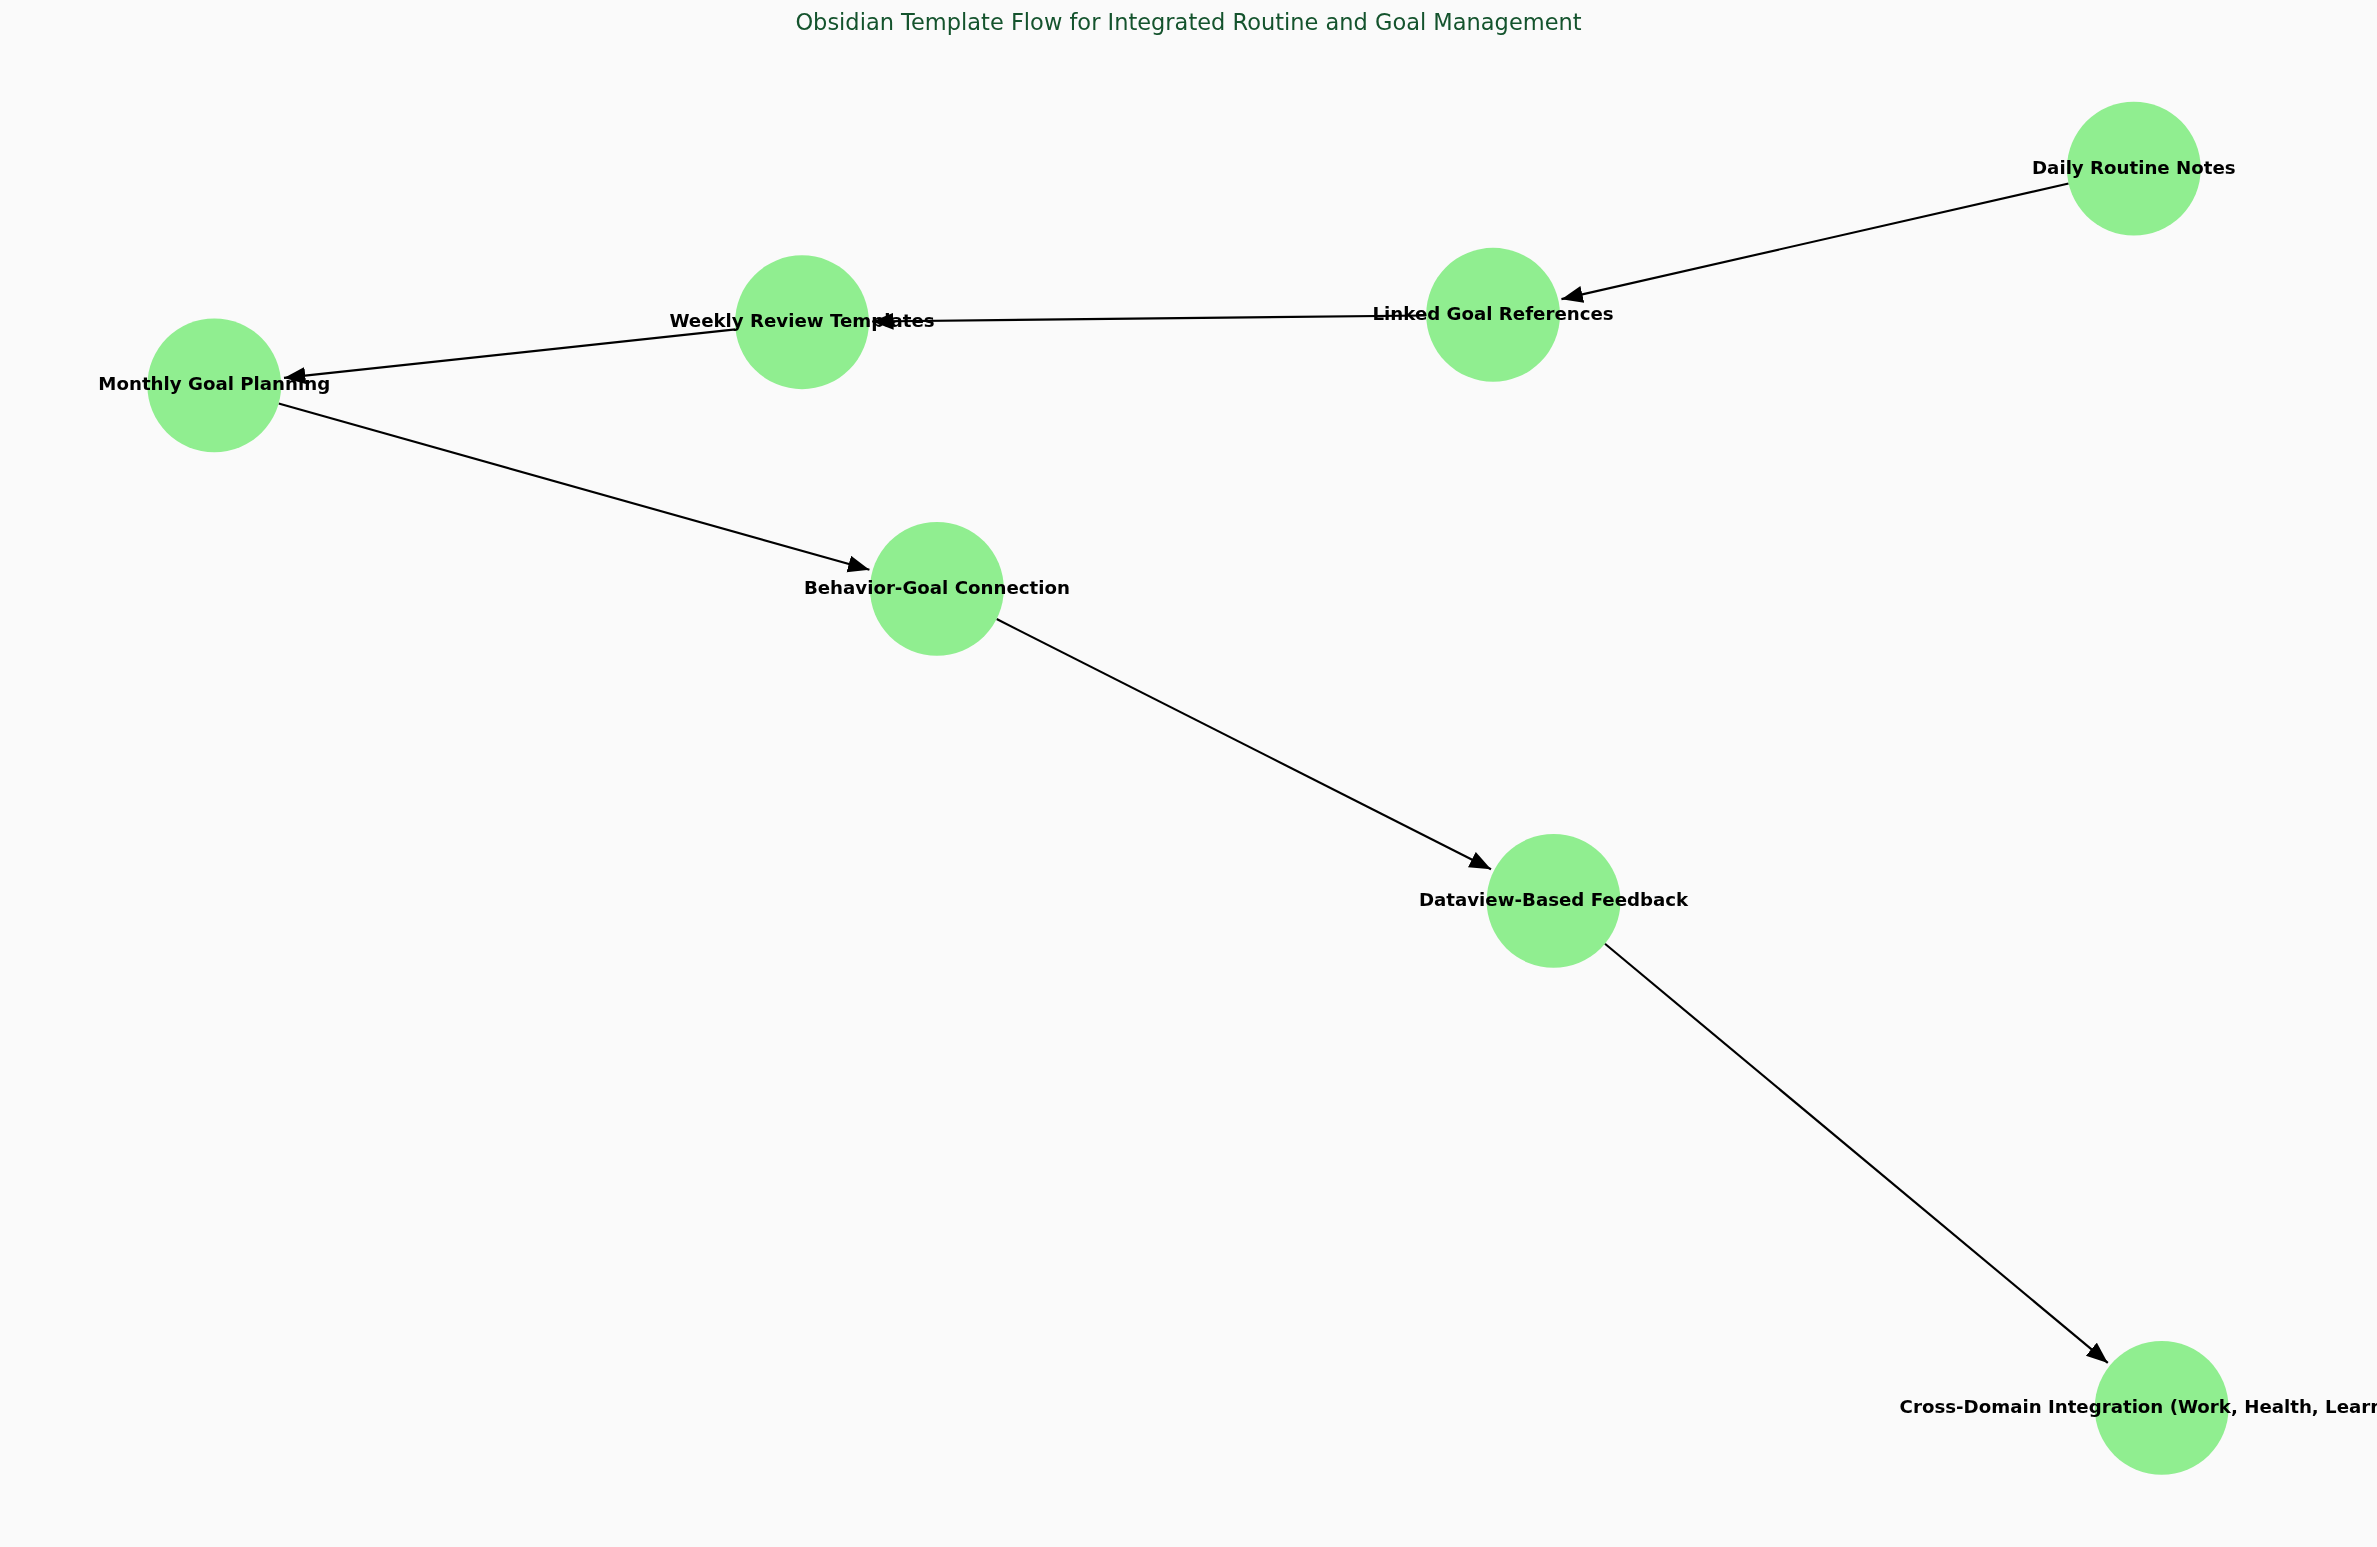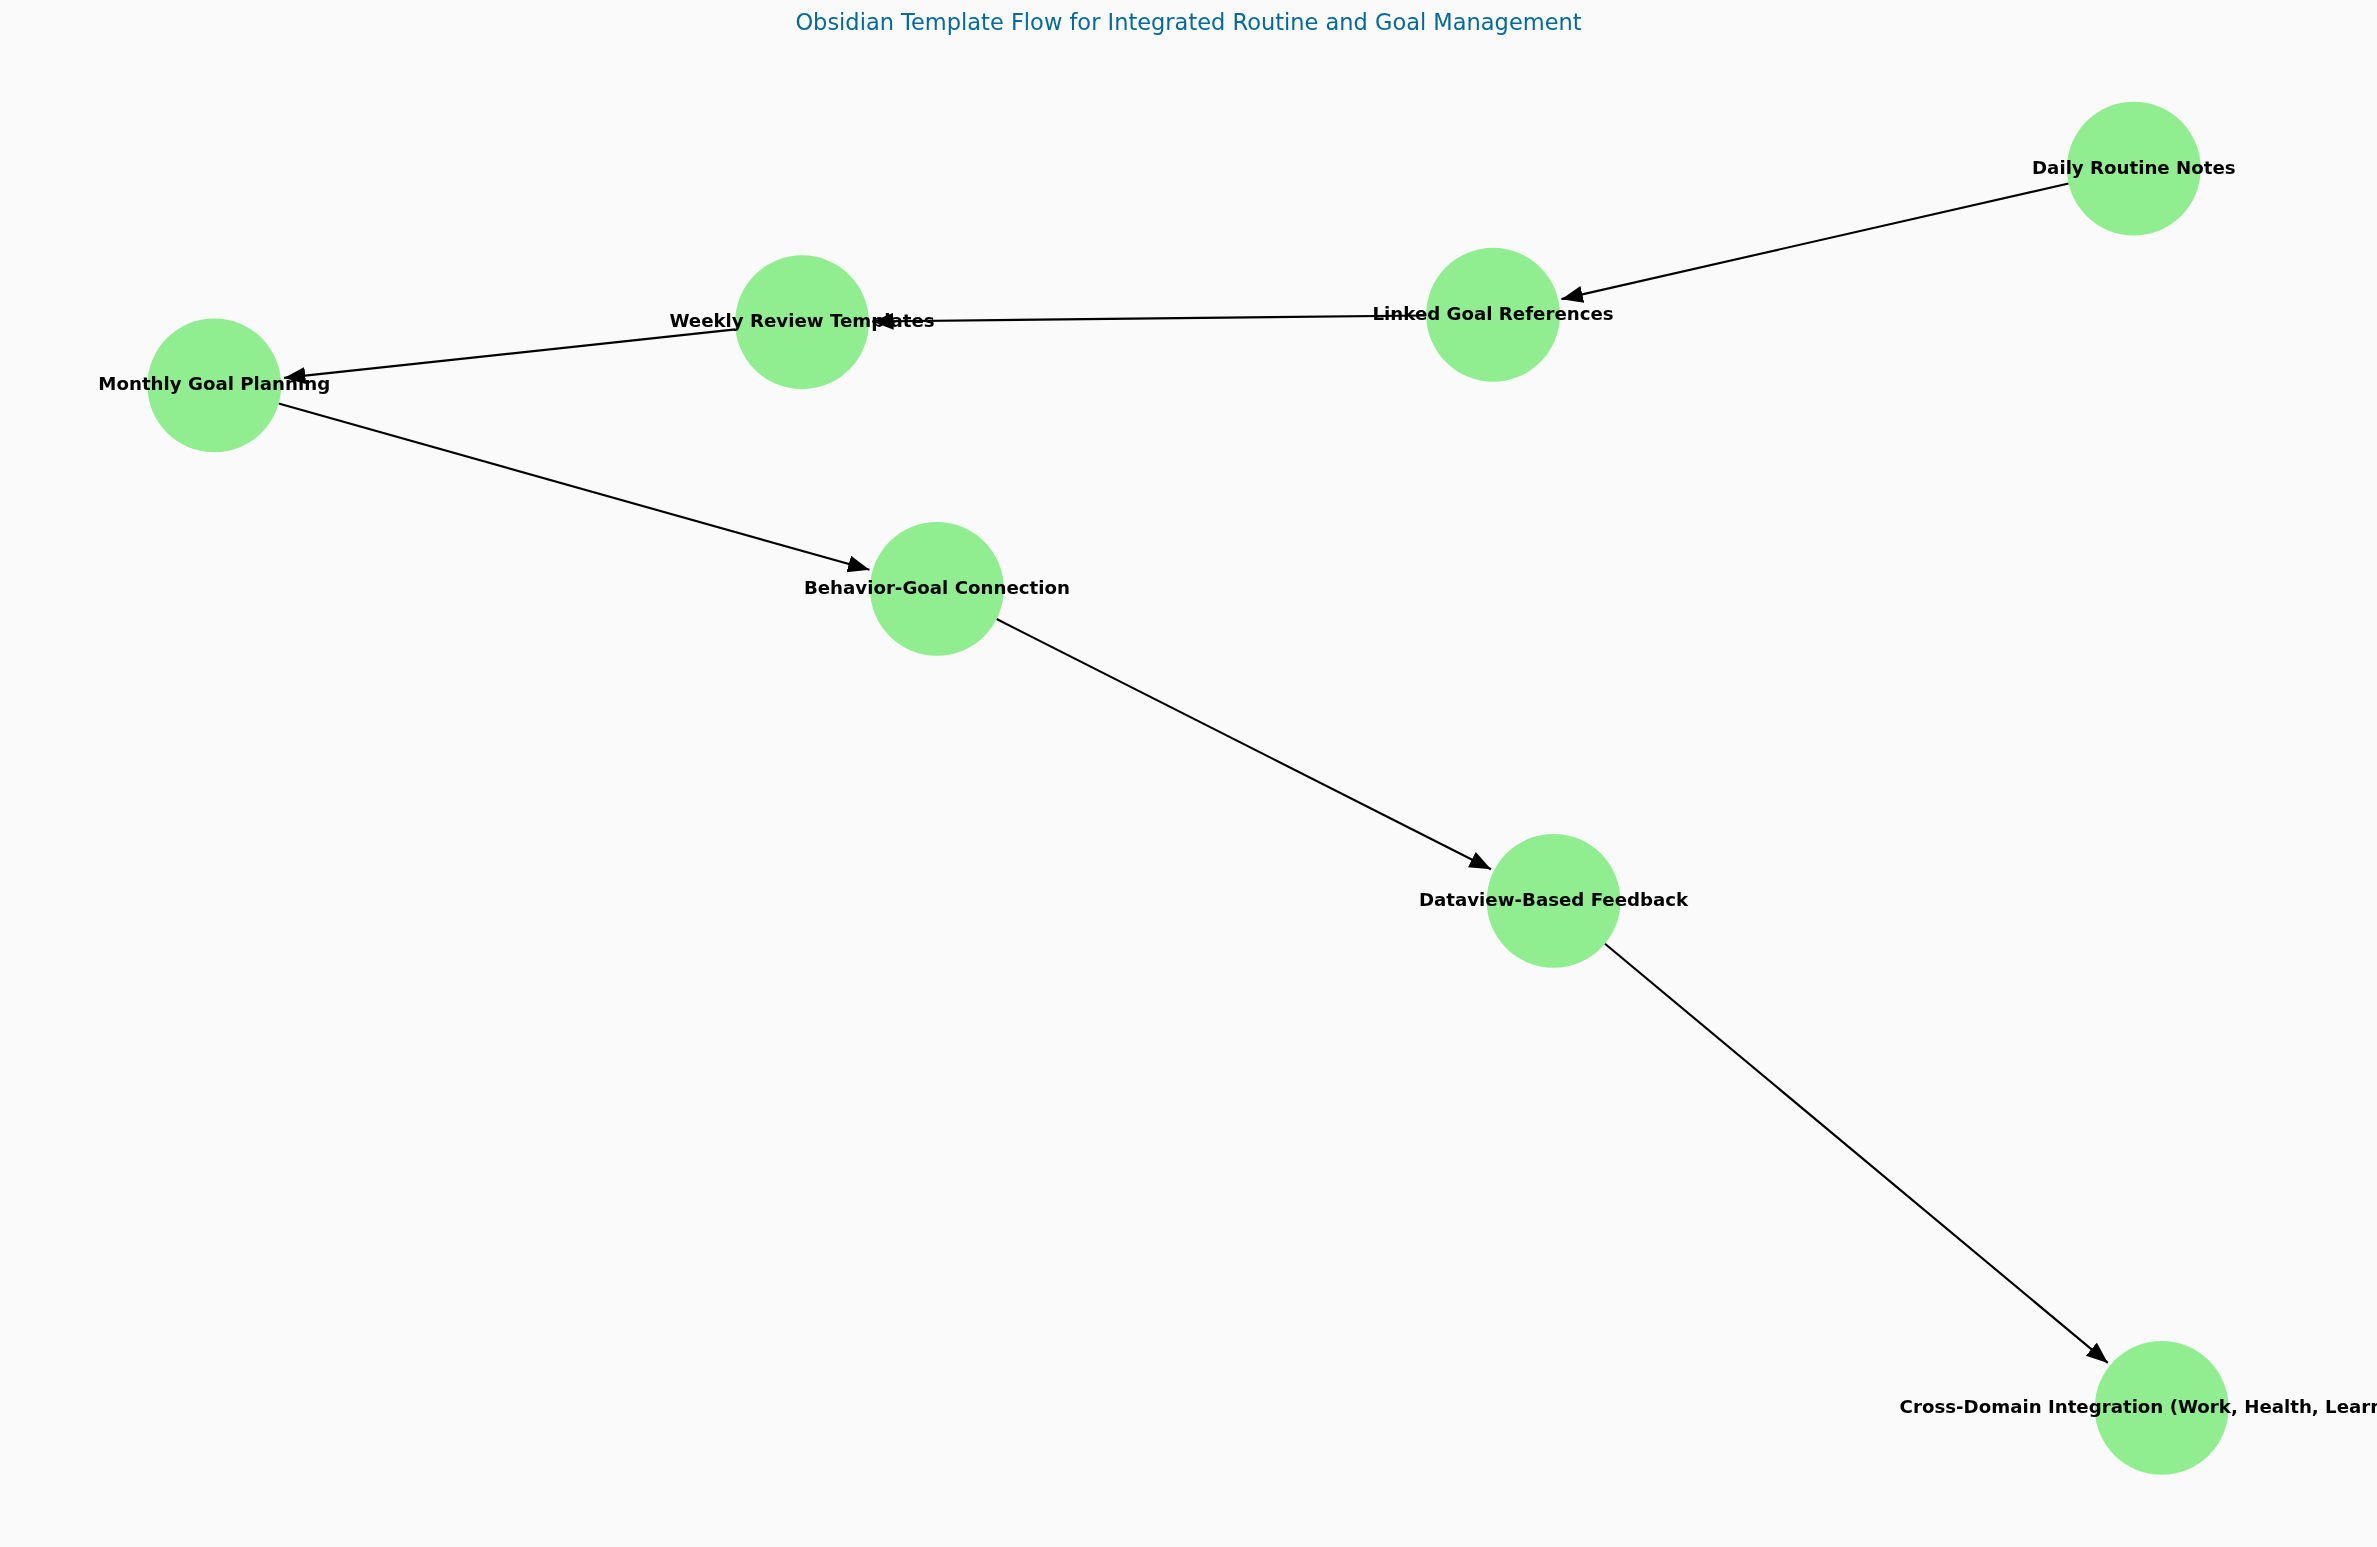--- a/index.html
+++ b/index.html
@@ -18,21 +18,21 @@
   #chart-title {
     position: absolute;
     top: 0;
     left: 0;
     width: 2377px;
     height: 45px;
     line-height: 45px;
     text-align: center;
     font-size: 22.5px;
     font-weight: 400;
-    color: #0369a1;
+    color: #14532d;
     font-family: "DejaVu Sans", "Liberation Sans", sans-serif;
     white-space: nowrap;
   }
   #graph-svg {
     position: absolute;
     top: 0;
     left: 0;
     width: 2377px;
     height: 1547px;
     display: block;

